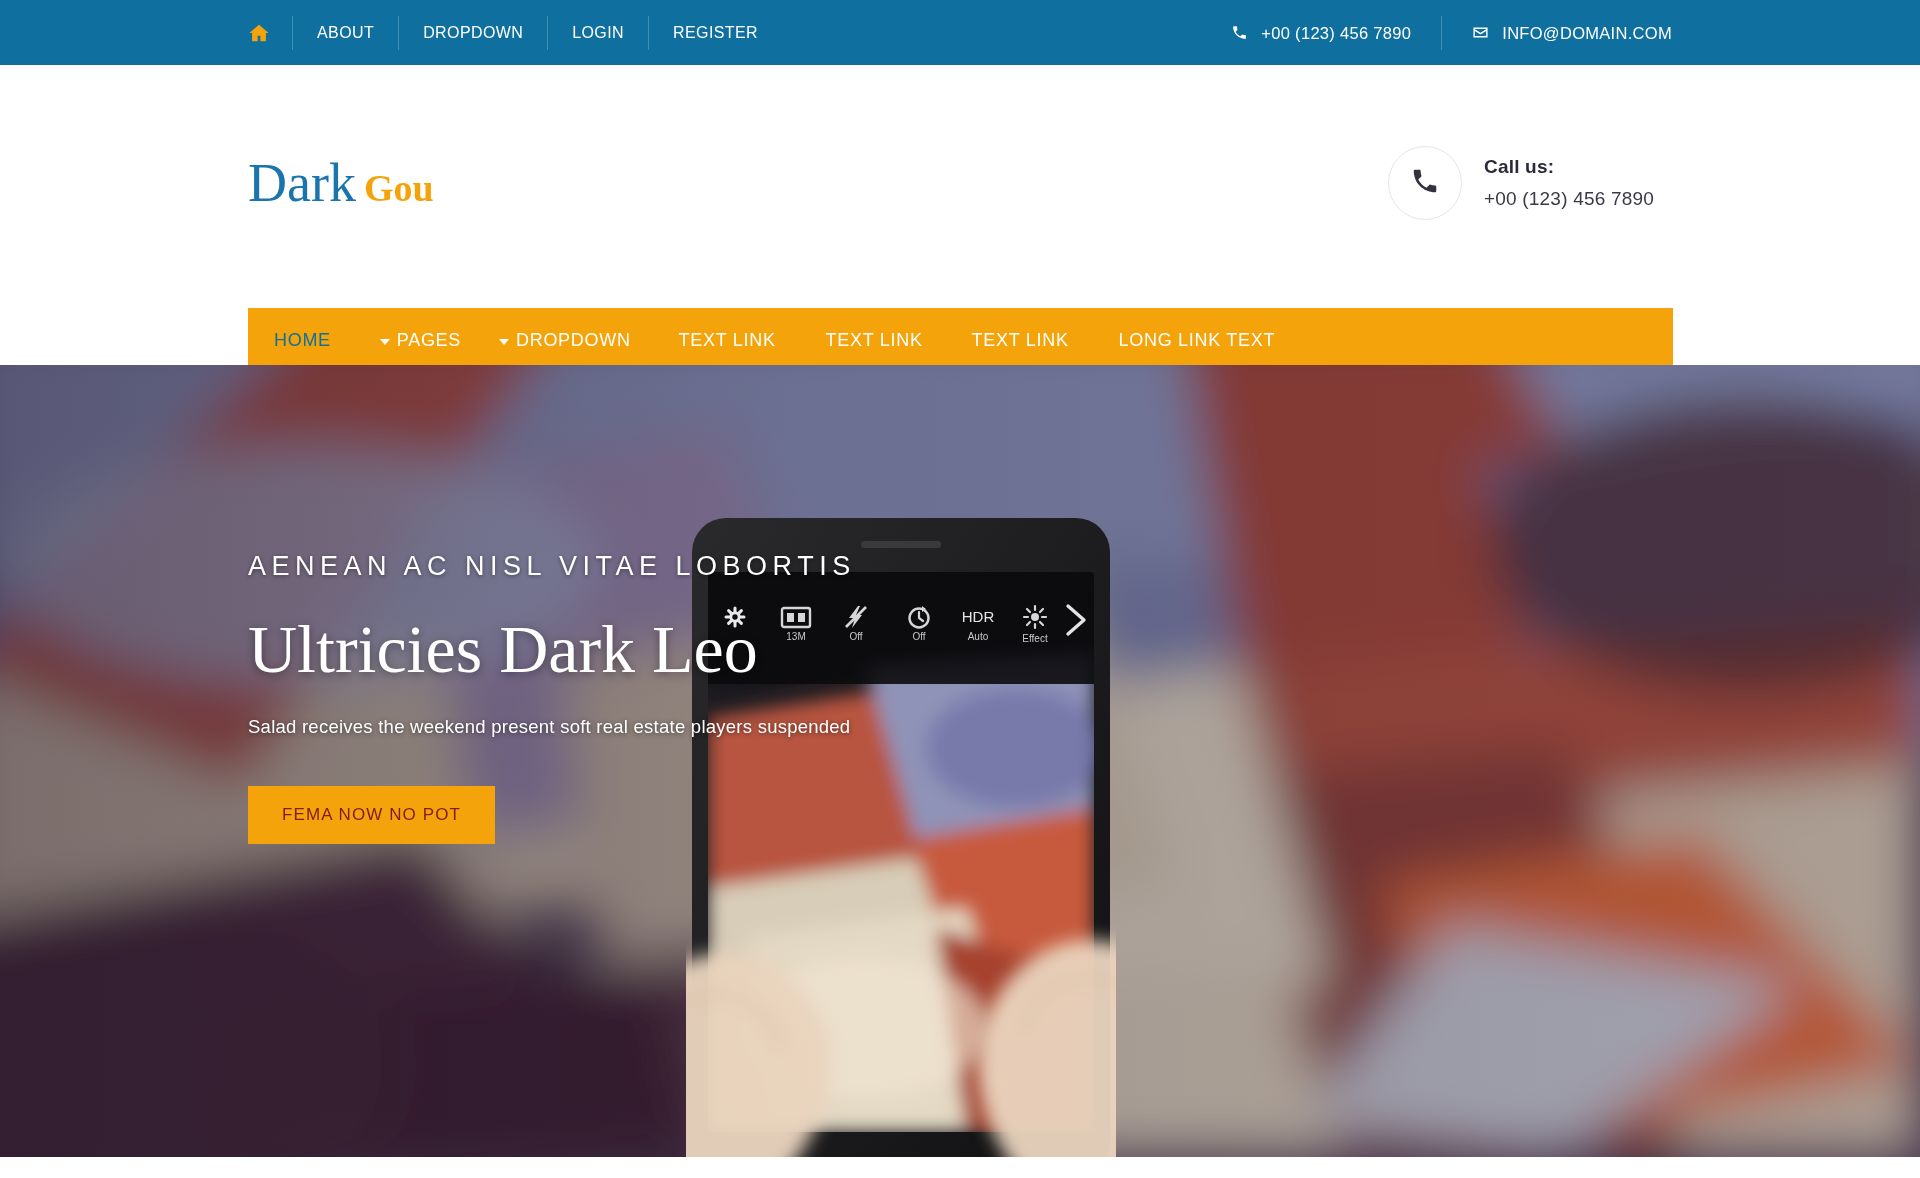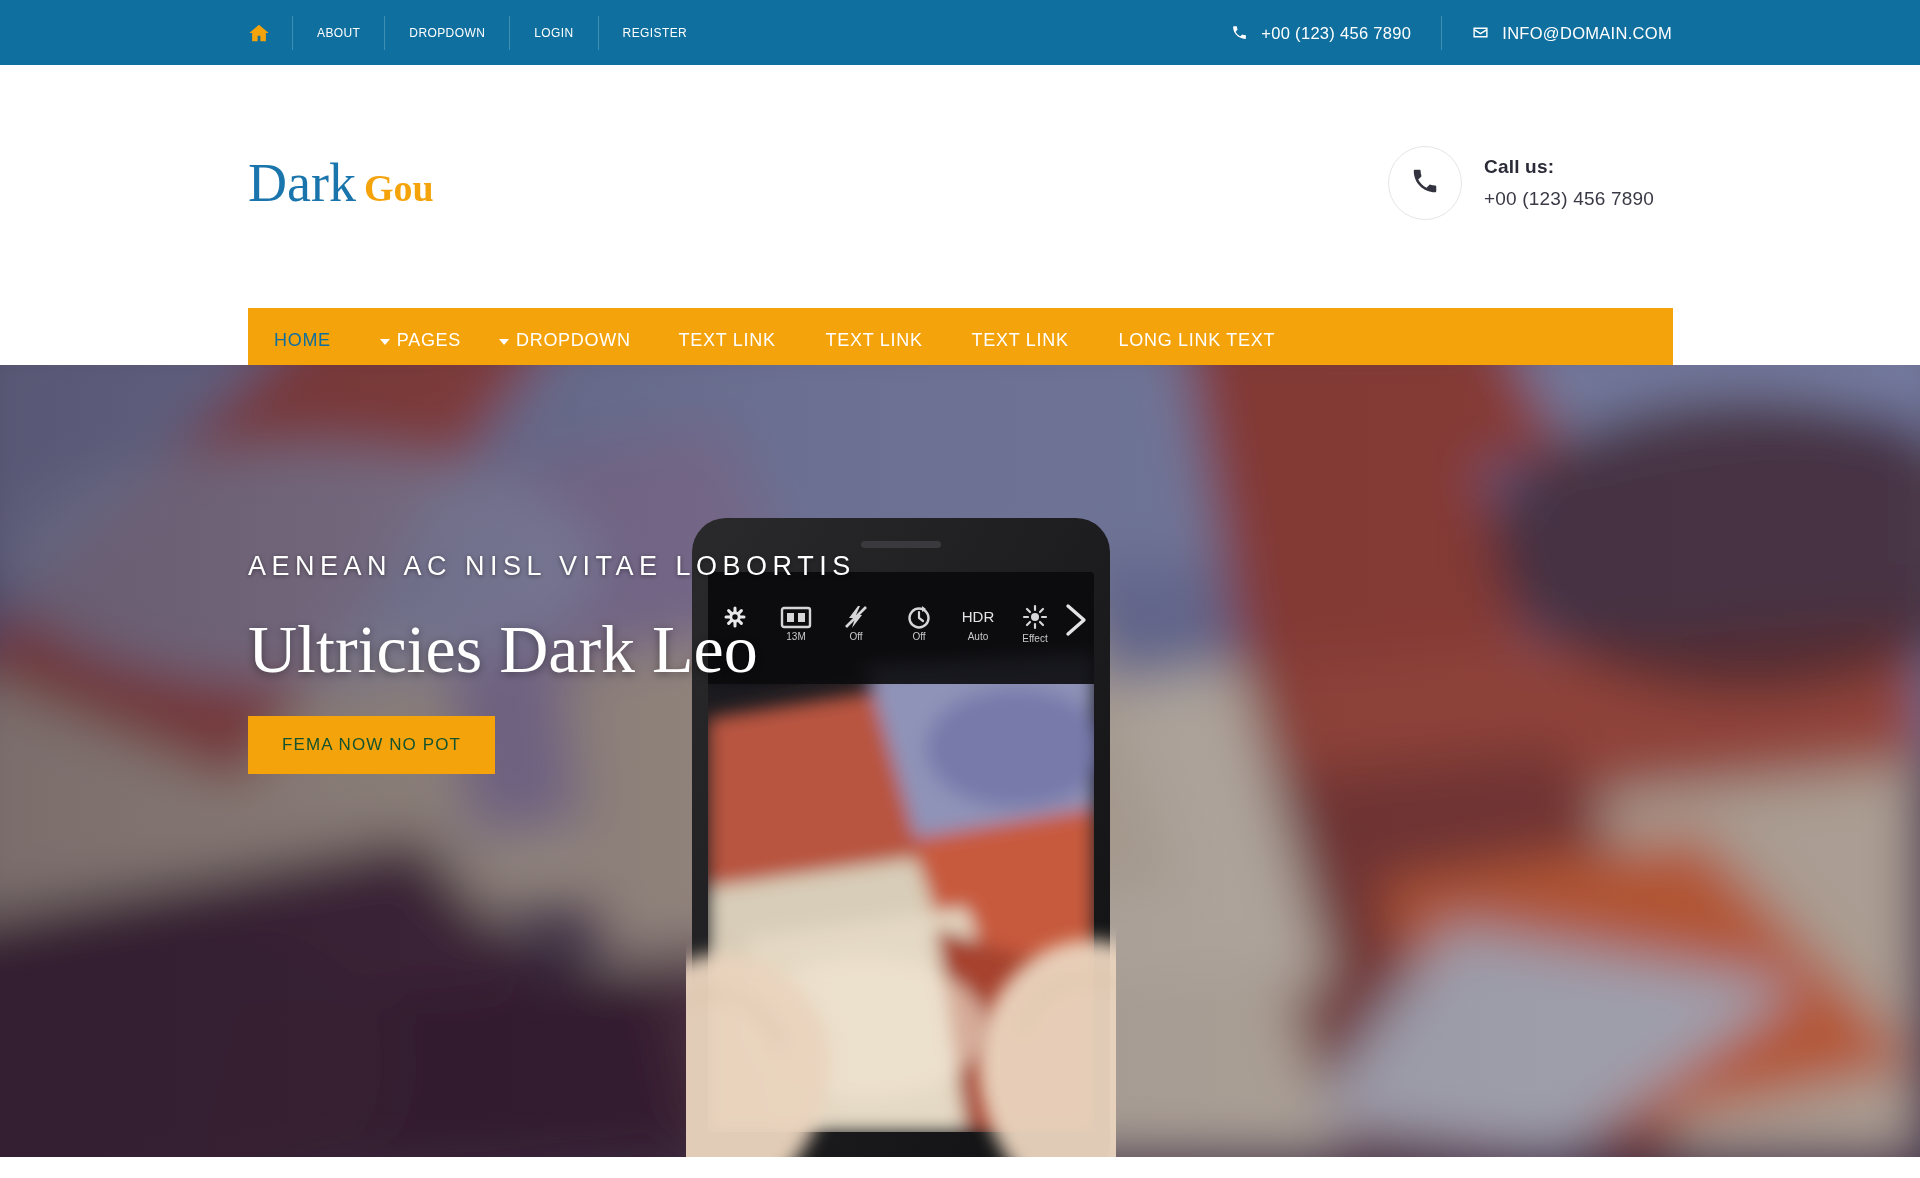--- a/index.html
+++ b/index.html
@@ -23,21 +23,21 @@
   .topbar-left{ display:flex; align-items:center; height:34px; }
   .home-icon-wrap{
     display:flex; align-items:center; justify-content:center;
     padding-right:22px;
     border-right:1px solid #3f8fb4;
     height:34px;
   }
   .home-icon{ width:22px; height:22px; display:block; }
   .topbar-link{
     color:#ffffff;
-    font-size:12px;
+    font-size:16px;
     letter-spacing:0.4px;
     text-decoration:none;
     padding:0 24px;
     border-right:1px solid #3f8fb4;
     line-height:34px;
     height:34px;
     display:inline-block;
     white-space:nowrap;
   }
   .topbar-link:last-child{ border-right:none; }
@@ -181,21 +181,21 @@
     color:#ffffff;
     font-size:18.5px;
     letter-spacing:.25px;
     margin-bottom:48px;
     text-shadow:0 1px 5px rgba(0,0,0,.55);
     white-space:nowrap;
   }
   .hero-btn{
     display:inline-block;
     background:#f5a30a;
-    color:#14532d;
+    color:#7f1d1d;
     font-size:17px;
     letter-spacing:1.1px;
     padding:19px 34px;
     text-decoration:none;
     border:none;
     cursor:pointer;
     font-family:"Liberation Sans", sans-serif;
   }
 
   
@@ -439,17 +439,18 @@
         <path d="M-10 500 C30 470 80 490 95 540" fill="none" stroke="#d8bda4" stroke-width="6" opacity=".7"></path>
         <path d="M460 450 C400 410 330 440 300 510 C275 575 310 660 370 700 L470 700 Z" fill="#e9d3bd" opacity=".96"></path>
         <path d="M438 480 C400 455 350 475 336 525" fill="none" stroke="#d8bda4" stroke-width="6" opacity=".7"></path>
       </g>
     </svg>
   </div>
 
   <div class="hero-content">
     <div class="hero-sub">AENEAN AC NISL VITAE LOBORTIS</div>
     <h1 class="hero-title">Ultricies Dark Leo</h1>
+    <p class="hero-text">Salad receives the weekend present soft real estate players suspended</p>
     <a class="hero-btn" href="#">FEMA NOW NO POT</a>
   </div>
 </section>
 
 <div class="footer-white"></div>
 
 </body></html>

